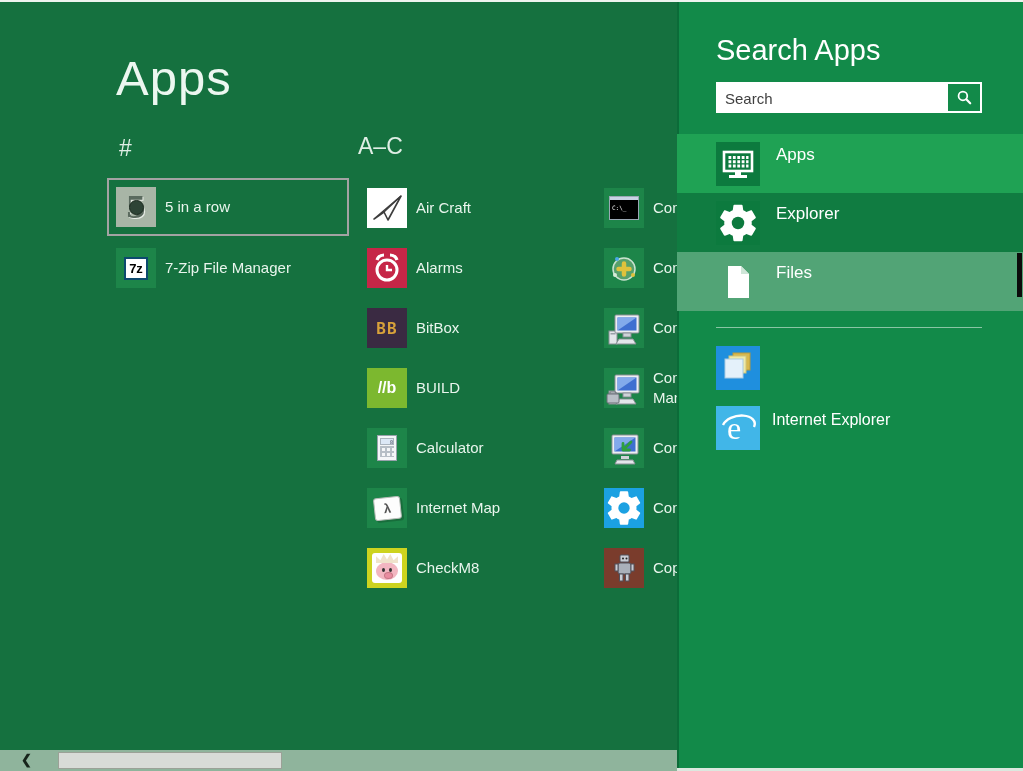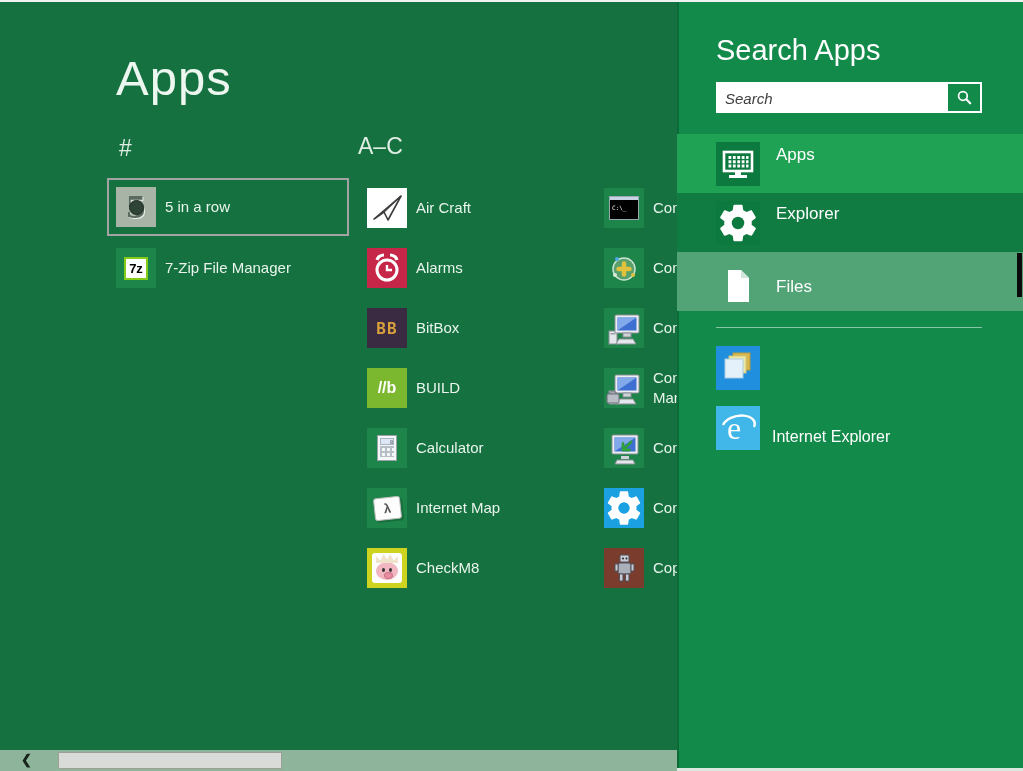--- a/index.html
+++ b/index.html
@@ -37,21 +37,21 @@
   .bg-darkgreen{background:var(--category-tile,#0C7A3E);}
   .bg-storeblue{background:var(--store-blue,#1F8FDE);}
   .bg-ieblue{background:var(--ie-blue,#41B6E8);}
   .bg-none{background:transparent;}
 
   
   .fnum{font-family:"DejaVu Serif",serif;font-weight:bold;font-size:30px;color:#5a6a5e;
         text-shadow:1px 1px 0 #e8ede6;}
   .fball{position:absolute;left:13px;top:13px;width:13px;height:13px;border-radius:50%;
          background:#2e4436;border:1px solid #1c2b20;}
-  .zbox{background:#fff;border:2px solid #84cc16;color:#000;font-weight:bold;font-size:13px;
+  .zbox{background:#fff;border:2px solid #0c4a6e;color:#000;font-weight:bold;font-size:13px;
         line-height:1;padding:3px 3px;}
   .bb{color:#d9a23a;font-family:"DejaVu Sans Mono",monospace;font-weight:bold;font-size:16px;letter-spacing:1px;}
   .bld{color:#fff;font-weight:bold;font-size:16px;}
   .cmdw{width:28px;height:22px;background:#000;border:1px solid #9aa8b4;position:relative;display:block;}
   .cmdb{position:absolute;top:0;left:0;right:0;height:3px;background:#c8d4e4;}
   .cmdt{position:absolute;left:2px;top:7px;color:#eee;font-family:"DejaVu Sans Mono",monospace;font-size:6px;}
   .calc{width:20px;height:26px;background:#f4f6f8;border:1px solid #98a2ac;display:block;box-sizing:border-box;}
   .cscr{display:block;height:7px;margin:2px 2px 1px;background:#dce8f6;border:1px solid #aab4be;
         font-family:"DejaVu Sans Mono",monospace;font-size:5px;line-height:6px;text-align:right;color:#334;box-sizing:border-box;}
   .ckeys{display:block;height:11px;margin:0 2px;
@@ -71,40 +71,40 @@
           border:1px solid #c77786;border-radius:50%;z-index:2;}
 
   
   .panel{position:absolute;left:677px;top:0;width:346px;height:771px;
          background:var(--panel-bg,#128A49);z-index:10;}
   .panel::before{content:'';position:absolute;left:0;top:0;bottom:0;width:2px;background:rgba(0,50,25,.35);}
   .panel-title{position:absolute;left:39px;top:34px;font-size:29px;font-weight:300;color:#fff;}
   .search-box{position:absolute;left:39px;top:82px;width:266px;height:31px;background:#fff;
               display:flex;box-sizing:border-box;}
   .search-input{flex:1;border:none;outline:none;padding:16px 9px;font-size:15px;color:#333;
-                font-family:"Liberation Sans",sans-serif;min-width:0;background:transparent;font-style:italic;}
+                font-family:"Liberation Sans",sans-serif;min-width:0;background:transparent;}
   .search-input::placeholder{color:#3f3f3f;opacity:1;}
   .search-btn{width:32px;height:27px;margin:2px 2px 2px 0;border:none;padding:0;cursor:pointer;
               background:var(--panel-bg,#128A49);display:flex;align-items:center;justify-content:center;}
   .search-btn svg{width:19px;height:19px;}
   .cats{position:absolute;left:0;top:134px;width:100%;}
   .cat-row{height:59px;box-sizing:border-box;display:flex;align-items:flex-start;gap:16px;
            padding:8px 0 0 39px;cursor:pointer;}
   .cat-row.selected{background:var(--row-selected,#1FA254);}
   .cat-row.normal{background:var(--row-normal,#107C41);}
-  .cat-row.hover{background:var(--row-hover,#52A476);align-items:center;}
+  .cat-row.hover{background:var(--row-hover,#52A476);}
   .cat-tile{width:44px;height:44px;flex:0 0 44px;}
   .cat-tile .tilebg{width:44px;height:44px;}
   .cat-label{margin-top:3px;font-size:17px;color:#fff;}
   .divider{position:absolute;left:39px;top:327px;width:266px;height:1px;background:rgba(255,255,255,.5);}
   .results{position:absolute;left:39px;top:346px;width:300px;}
   .result-row{display:flex;align-items:flex-start;gap:12px;height:44px;margin-bottom:16px;cursor:pointer;}
   .result-tile{width:44px;height:44px;flex:0 0 44px;}
   .result-tile .tilebg{width:44px;height:44px;}
-  .result-label{margin-top:22px;font-size:16px;color:#fff;}
+  .result-label{margin-top:5px;font-size:16px;color:#fff;}
   .panel-thumb{position:absolute;right:1px;top:253px;width:5px;height:44px;background:#0b0b0b;}
   .panel-bottom-edge{position:absolute;left:0;bottom:0;width:100%;height:3px;background:#dce8df;}
 
   
   .hscroll{position:absolute;left:0;top:750px;width:677px;height:21px;
            background:var(--scroll-track,#8FB49C);z-index:5;}
   .hscroll-arrow{position:absolute;left:21px;top:2px;font-size:13px;font-weight:bold;color:#17241b;cursor:pointer;}
   .hscroll-thumb{position:absolute;left:58px;top:2px;width:222px;height:15px;
                  background:var(--scroll-thumb,#D8DBD7);border:1px solid #9ba197;cursor:pointer;}
 </style>

